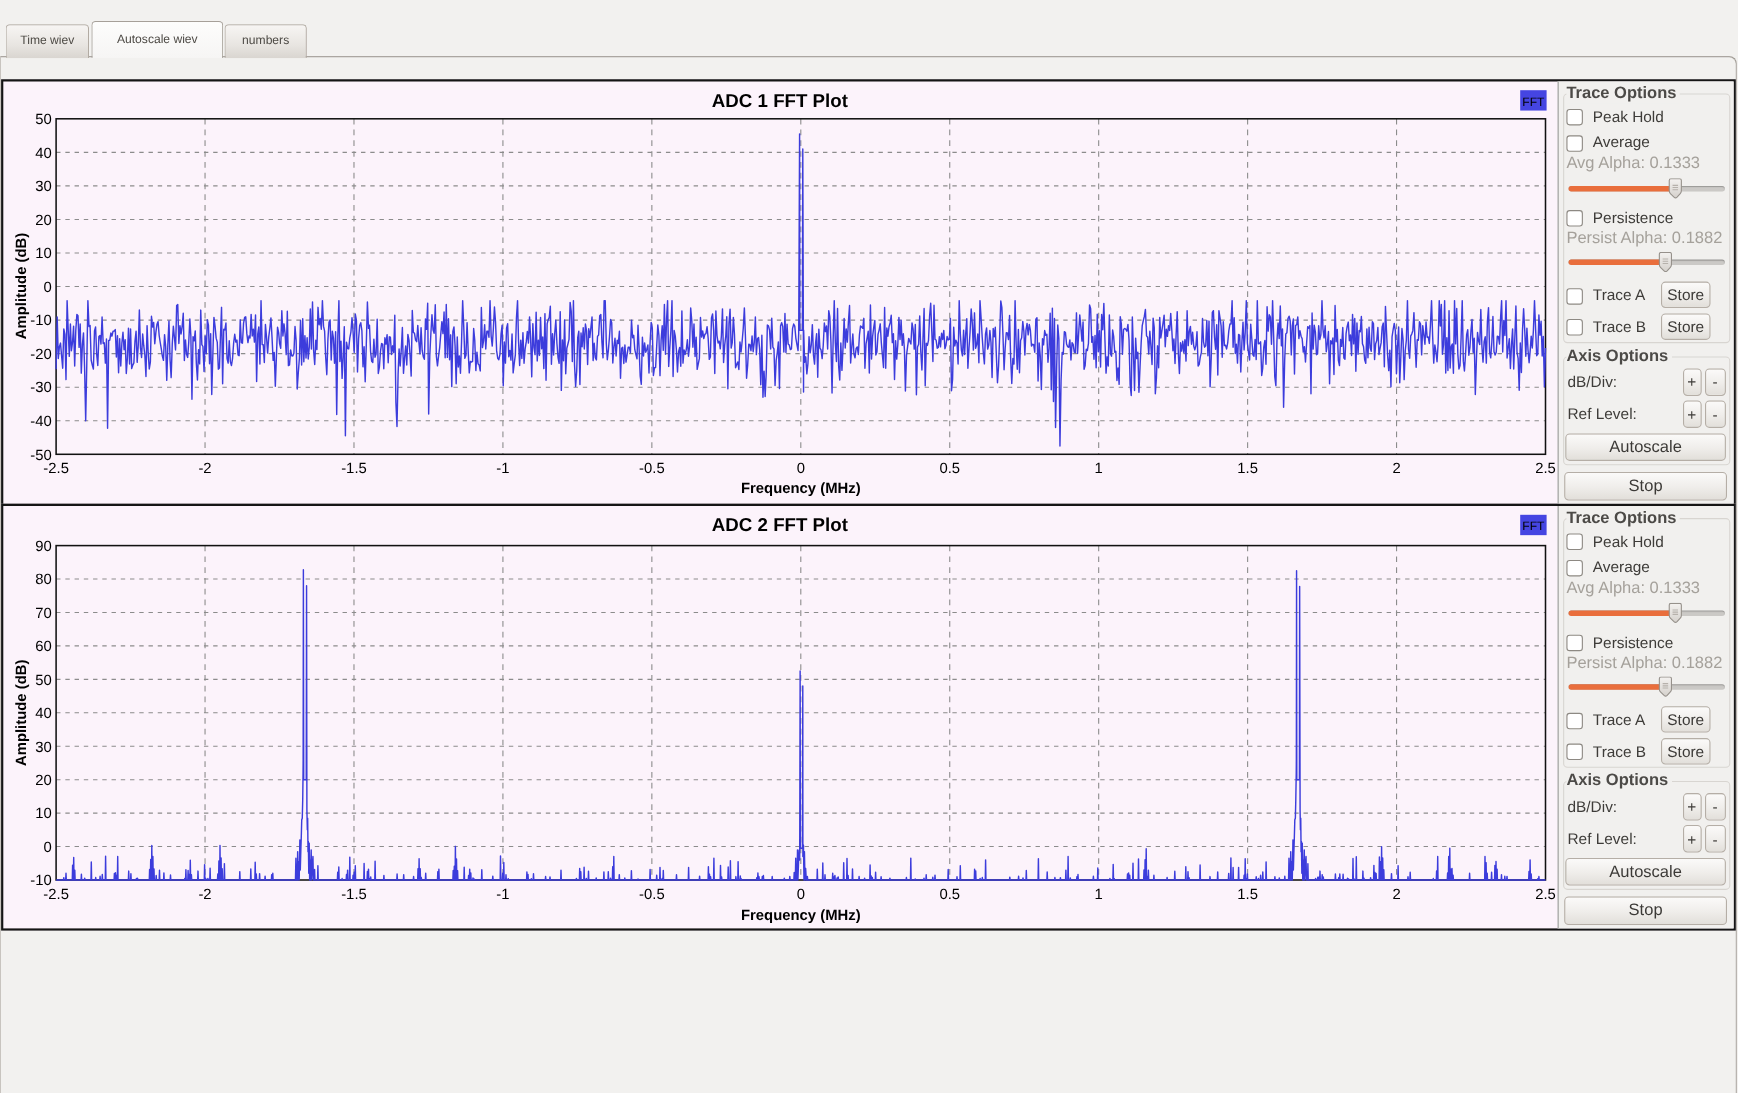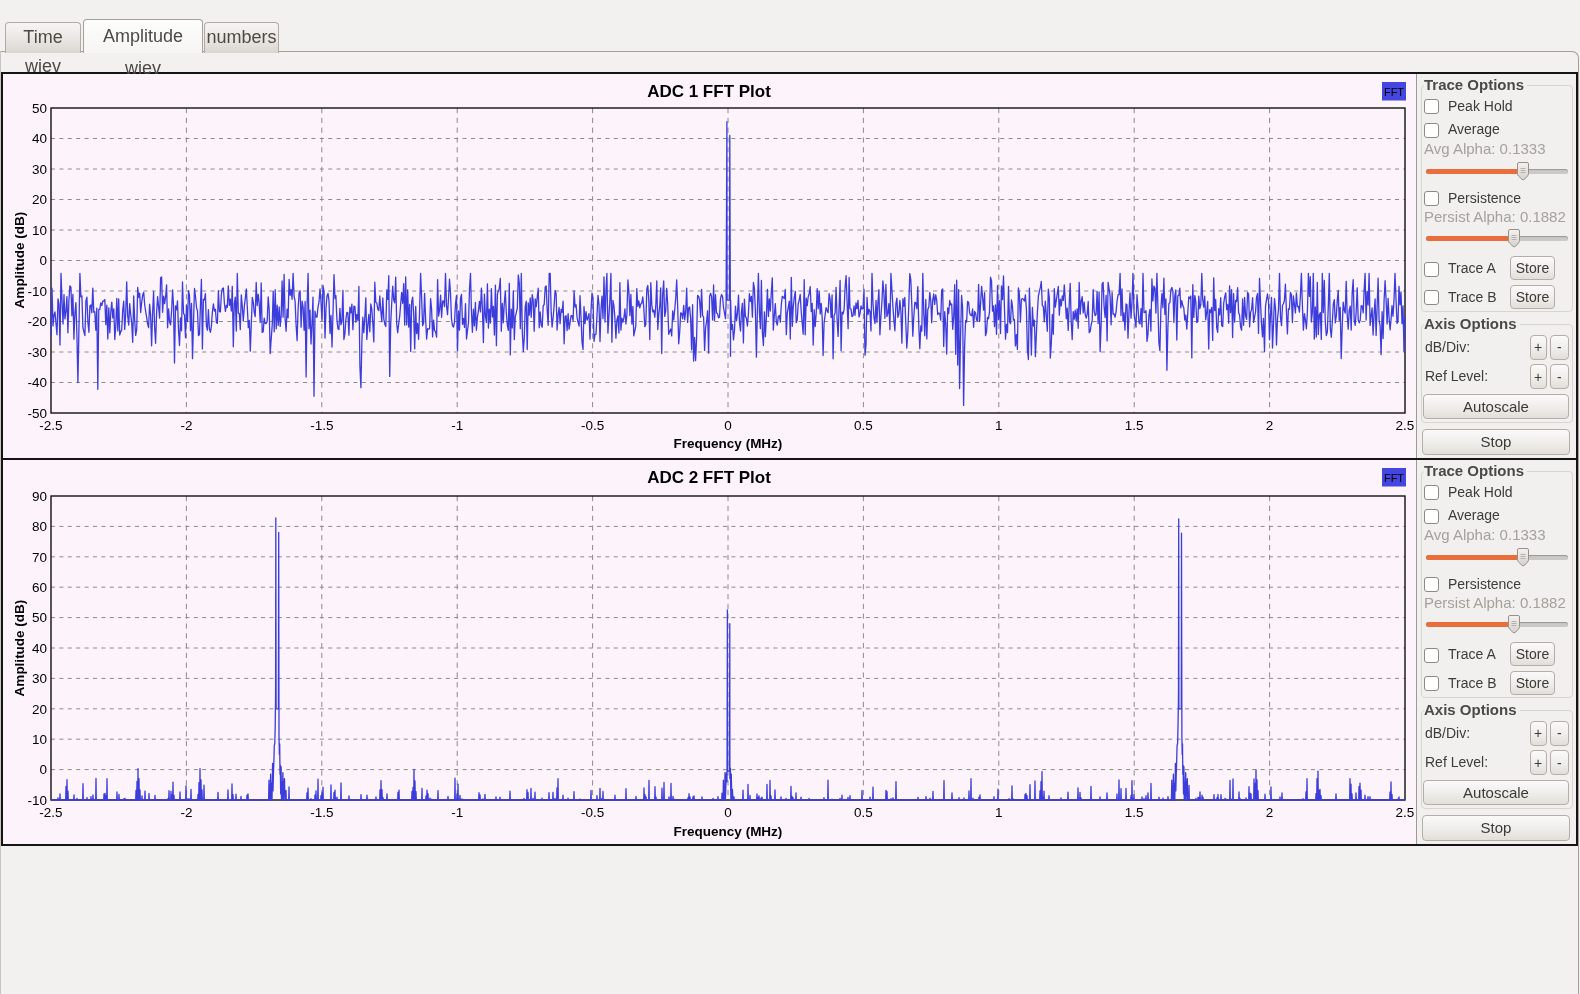--- a/index.html
+++ b/index.html
@@ -1,26 +1,26 @@
 <!DOCTYPE html>
 <html><head><meta charset="utf-8">
 <style>
 html,body{margin:0;padding:0;}
 body{width:1580px;height:994px;background:#f2f1ef;font-family:"Liberation Sans",sans-serif;position:relative;overflow:hidden;}
 .notebook{position:absolute;left:0;top:51px;width:1577px;height:943px;border-top:1px solid #a39e98;border-right:1px solid #a39e98;border-left:1px solid #c8c4bf;border-radius:0 7px 0 0;background:#f2f1ef;}
-.tab{position:absolute;box-sizing:border-box;text-align:center;font-size:18px;color:#4d4a45;border:1px solid #b2aba3;border-bottom:none;border-radius:4px 4px 0 0;}
+.tab{position:absolute;box-sizing:border-box;text-align:center;font-size:11px;color:#4d4a45;border:1px solid #b2aba3;border-bottom:none;border-radius:4px 4px 0 0;}
 .tab.inactive{top:22px;height:31px;line-height:29px;background:linear-gradient(#f7f5f3,#e8e5e1 60%,#d9d5d0);}
 .tab.active{top:19px;height:34px;line-height:32px;background:linear-gradient(#fdfdfc,#f6f5f4);border-color:#a6a099;z-index:3;}
 .row{position:absolute;left:1px;width:1577px;border:2px solid #151515;box-sizing:border-box;background:#fcf3fb;}
 .cpanel{position:absolute;left:1413px;top:0;right:0;bottom:0;background:#f1f0ee;border-left:1px solid #9a9a9a;}
 </style></head>
 <body>
 <div class="notebook"></div>
 <div class="tab inactive" style="left:5px;width:76px;">Time wiev</div>
-<div class="tab active" style="left:83px;width:120px;">Amplitude wiev</div>
+<div class="tab active" style="left:83px;width:120px;">Autoscale wiev</div>
 <div class="tab inactive" style="left:204px;width:75px;">numbers</div>
 
 <div class="row" style="top:72px;height:387px;border-bottom-width:1px;">
   <div class="cpanel"></div>
   <svg width="1412" height="383" viewBox="0 0 1412 383" style="position:absolute;left:0;top:0;font-family:'Liberation Sans',sans-serif;">
 <line x1="48.0" y1="64.5" x2="1402.0" y2="64.5" stroke="#8c8c8c" stroke-width="1" stroke-dasharray="4,4.4"></line>
 <line x1="48.0" y1="95.0" x2="1402.0" y2="95.0" stroke="#8c8c8c" stroke-width="1" stroke-dasharray="4,4.4"></line>
 <line x1="48.0" y1="125.5" x2="1402.0" y2="125.5" stroke="#8c8c8c" stroke-width="1" stroke-dasharray="4,4.4"></line>
 <line x1="48.0" y1="156.0" x2="1402.0" y2="156.0" stroke="#8c8c8c" stroke-width="1" stroke-dasharray="4,4.4"></line>
 <line x1="48.0" y1="186.5" x2="1402.0" y2="186.5" stroke="#8c8c8c" stroke-width="1" stroke-dasharray="4,4.4"></line>

